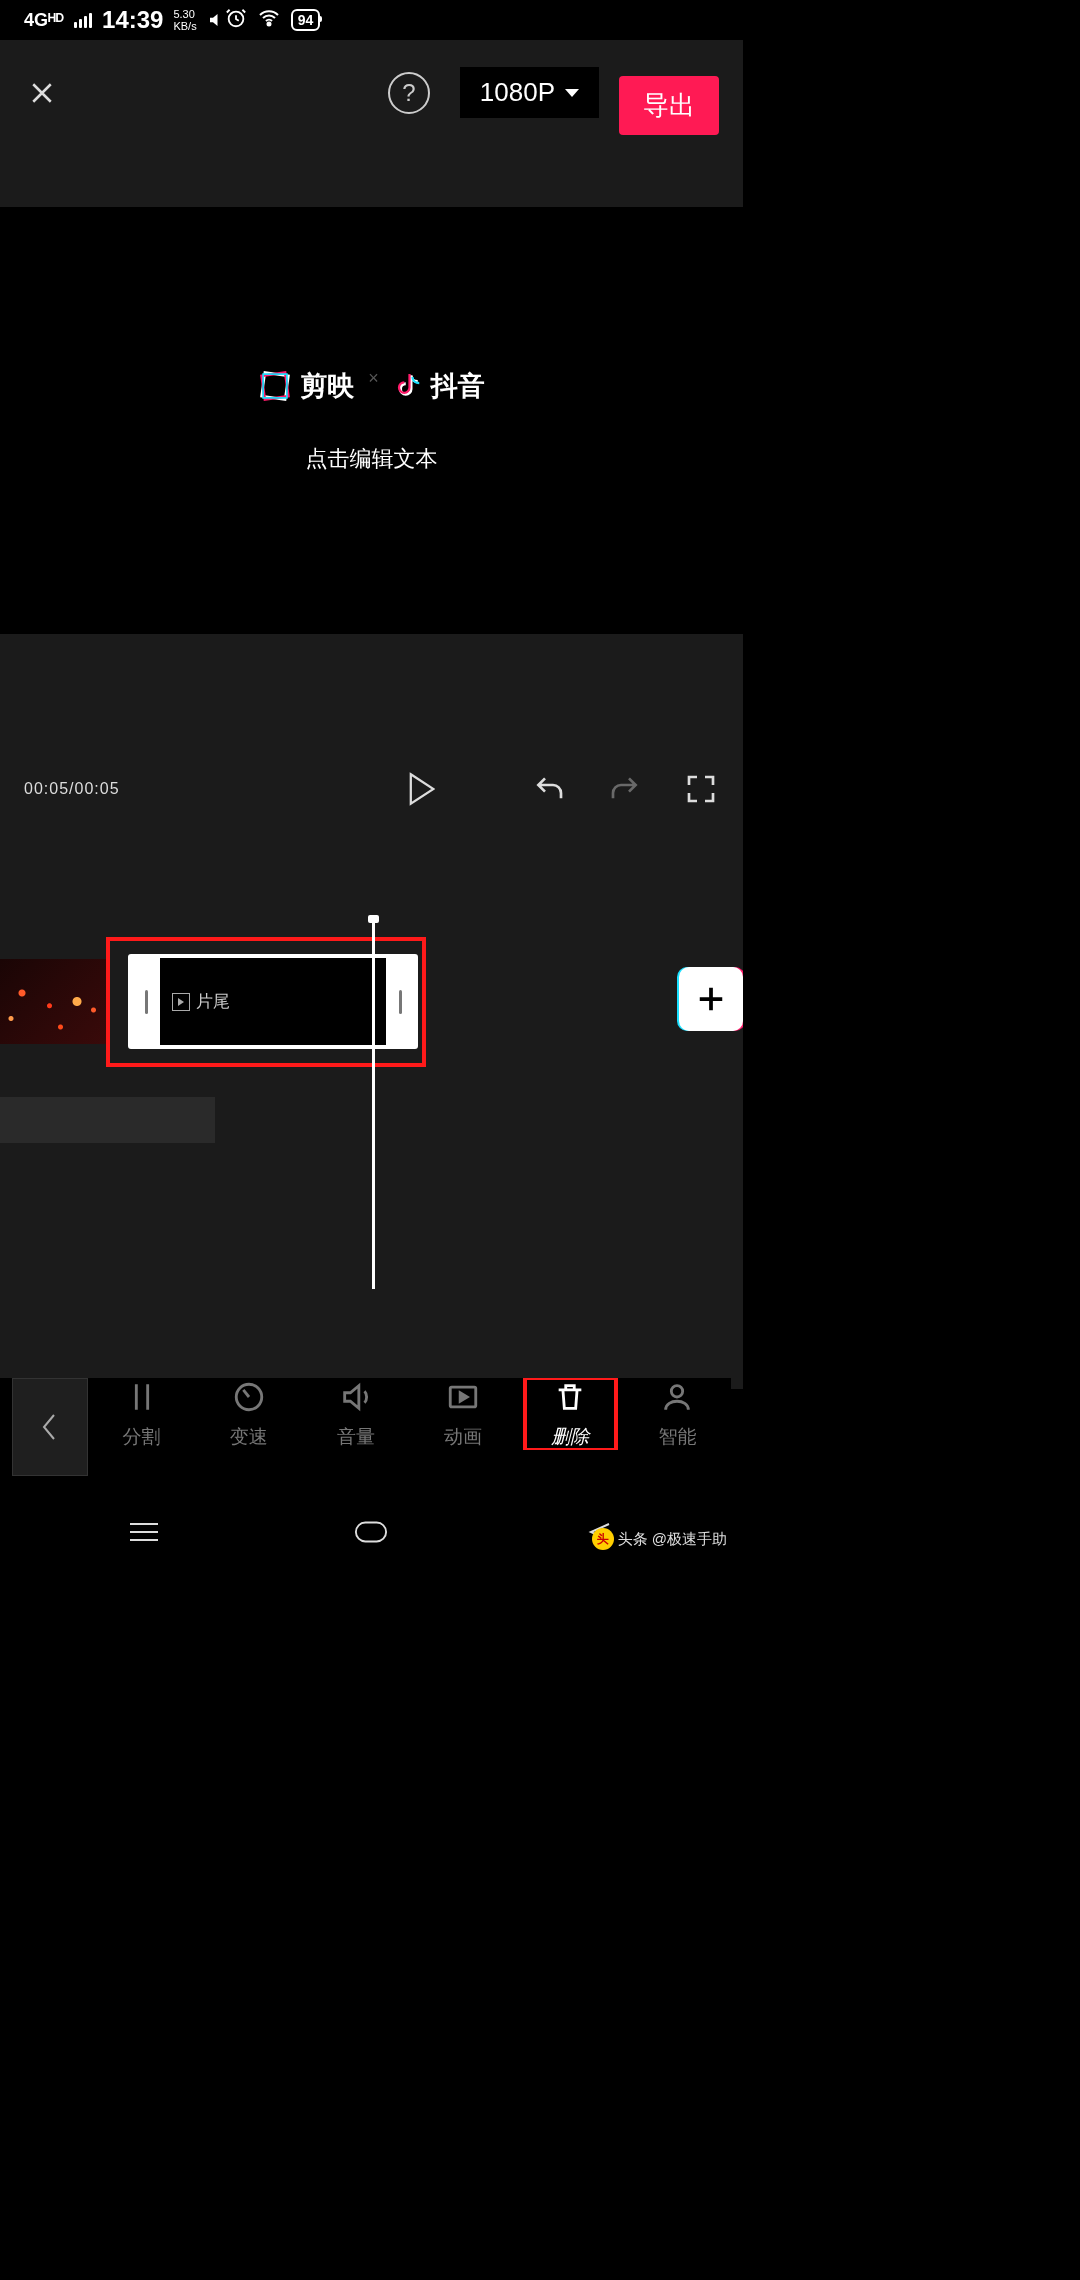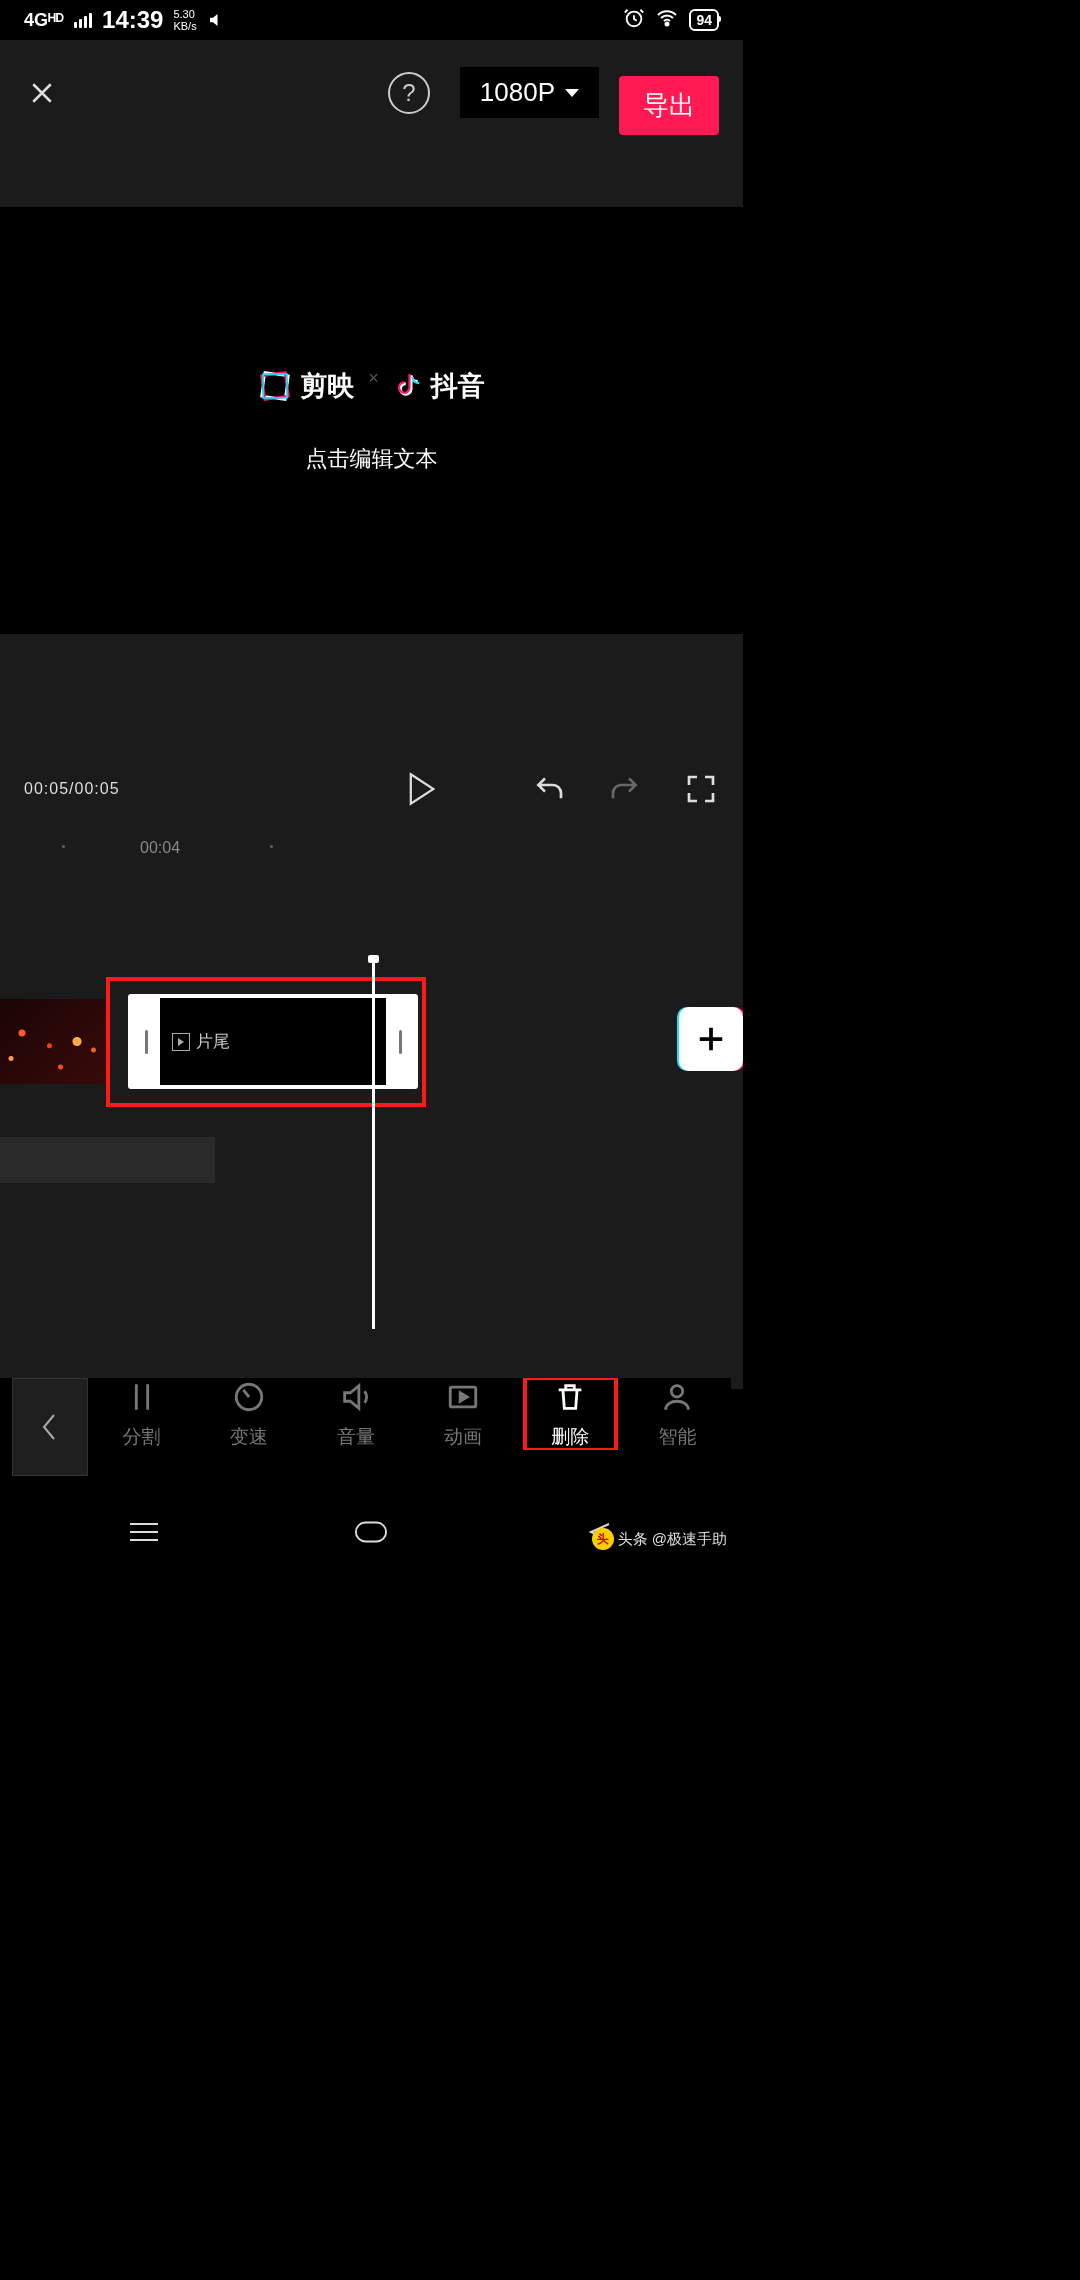--- a/index.html
+++ b/index.html
@@ -7,21 +7,21 @@
     width:743px; height:1568px;
     background:#000;
     font-family:-apple-system,"PingFang SC","Microsoft YaHei",sans-serif;
     color:#fff;
     position:relative;
     overflow:hidden;
   }
   
   .status-bar{
     height:40px;
-    display:flex; align-items:center; justify-content:space-between;
+    display:flex; align-items:center; justify-content:flex-start;
     padding:0 24px;
     font-size:18px; font-weight:600;
   }
   .status-left,.status-right{display:flex;align-items:center;gap:10px;}
   .signal{display:flex;align-items:flex-end;gap:2px;}
   .signal span{width:3px;background:#fff;border-radius:1px;}
   .signal span:nth-child(1){height:6px;}
   .signal span:nth-child(2){height:9px;}
   .signal span:nth-child(3){height:12px;}
   .signal span:nth-child(4){height:15px;}
@@ -124,21 +124,21 @@
   .back-cell{
     width:76px;height:98px;margin-left:12px;background:#1f1f1f;border:1px solid #333;display:flex;align-items:center;justify-content:center;cursor:pointer;
   }
   .back-cell svg{width:20px;height:30px;stroke:#aaa;stroke-width:2;fill:none;}
   .tool-row{flex:1;display:flex;overflow:hidden;}
   .tool{width:112px;display:flex;flex-direction:column;align-items:center;justify-content:center;gap:8px;color:#777;cursor:pointer;}
   .tool.active{color:#fff;}
   .tool .ic{width:38px;height:38px;display:flex;align-items:center;justify-content:center;}
   .tool .ic svg{width:34px;height:34px;stroke:currentColor;fill:none;stroke-width:2;}
   .tool .lbl{font-size:19px;}
-  .tool.hl{position:relative;}
+  .tool.hl{position:relative;font-style:italic;}
   .tool.hl::before{content:"";position:absolute;top:-2px;left:6px;right:6px;bottom:-2px;border:4px solid #ff1a1a;}
 
   
   .navbar{position:absolute;left:0;right:0;bottom:0;height:72px;background:#000;display:flex;align-items:center;justify-content:space-around;padding:0 30px;}
   .navbar .nic{width:34px;height:34px;display:flex;align-items:center;justify-content:center;}
   .navbar svg{stroke:#ddd;fill:none;stroke-width:2;}
   .watermark{position:absolute;right:16px;bottom:18px;font-size:15px;color:#ddd;display:flex;align-items:center;gap:4px;}
   .watermark .circ{width:22px;height:22px;border-radius:50%;background:#ffce00;color:#c00;font-size:12px;display:flex;align-items:center;justify-content:center;font-weight:700;}
 </style>
 </head>
@@ -247,25 +247,20 @@
     </div>
     <div class="ctrl-ic">
       <svg viewBox="0 0 24 24">
           <path d="M3 9V3h6M21 9V3h-6M3 15v6h6M21 15v6h-6"></path>
         </svg>
     </div>
   </div>
 </div>
 
 <div class="timeline">
-  <div class="ruler">
-    <div class="dot" style="left:62px;"></div>
-    <div class="tick" style="left:140px;">00:04</div>
-    <div class="dot" style="left:270px;"></div>
-  </div>
   <div class="track-area">
     <div class="main-track">
       <div class="clip-img"></div>
     </div>
     <div class="sel-box"></div>
     <div class="ending-clip">
       <div class="handle">
           <span></span>
         </div>
       <div class="mid">

